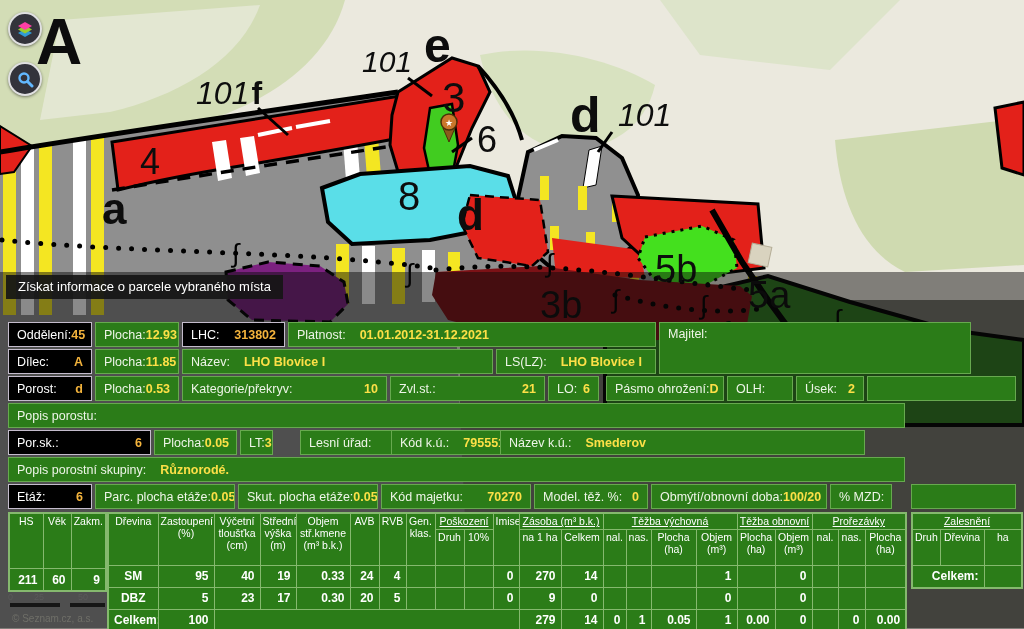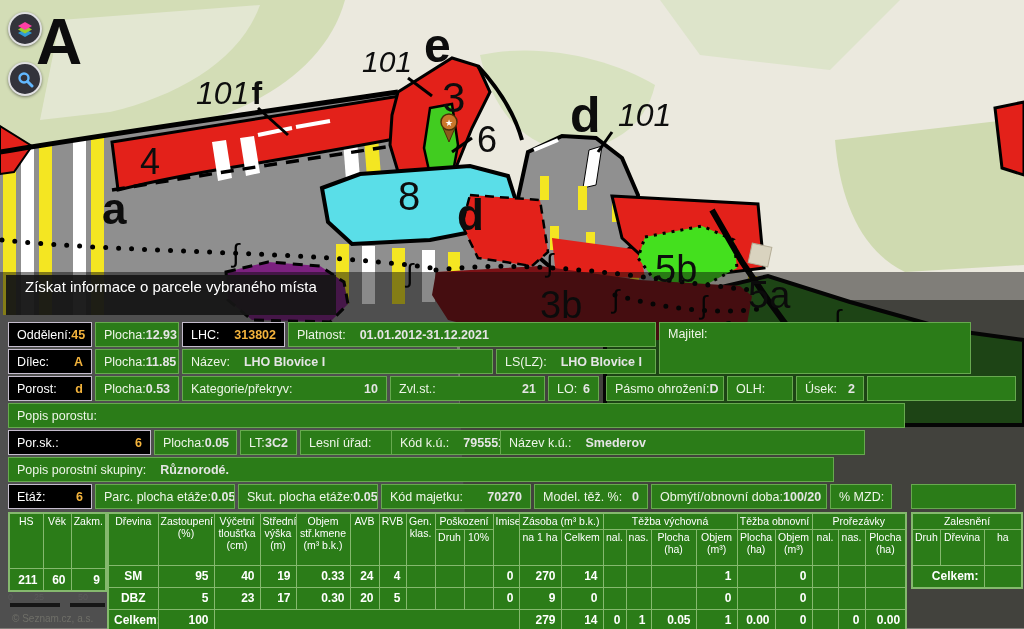--- a/index.html
+++ b/index.html
@@ -4,38 +4,38 @@
 <style>
   html,body{margin:0;padding:0;background:#222;}
   .stage{position:relative;width:1024px;height:629px;overflow:hidden;background:#ebe9de;
          font-family:"Liberation Sans",sans-serif;}
   .stage svg text{font-family:"Liberation Sans",sans-serif;}
   
   .ctl{position:absolute;width:30px;height:30px;border-radius:50%;background:#33333b;
        border:2px solid rgba(255,255,255,.85);box-shadow:0 1px 3px rgba(0,0,0,.45);
        display:flex;align-items:center;justify-content:center;cursor:pointer;}
   
-  .tooltip{position:absolute;left:6px;top:275px;height:40px;line-height:24px;
-           background:rgba(22,22,22,.92);color:#fff;font-size:15px;padding:0 19px;}
+  .tooltip{position:absolute;left:6px;top:275px;height:24px;line-height:24px;
+           background:rgba(22,22,22,.92);color:#fff;font-size:13px;padding:0 12px;}
   
   .ic{position:absolute;height:25px;box-sizing:border-box;display:flex;align-items:center;
       justify-content:space-between;padding:0 8px;background:#2b7c18;border:1px solid #67a94f;
       font-size:12.5px;color:#eef5e8;white-space:nowrap;overflow:hidden;}
-  .ic .vl{font-weight:bold;color:#e5e5e5;}
+  .ic .vl{font-weight:bold;color:#fde047;}
   .ic.gy{background:#000000;border:1px solid #c4bccc;color:#fff;}
   .ic.gy .vl{color:#f3b33c;}
   .ic.adj{justify-content:flex-start;gap:14px;}
   .ic.tall{height:52px;align-items:flex-start;padding-top:4px;}
   
   table.tbl{position:absolute;border-collapse:collapse;table-layout:fixed;background:#2b7c18;
             border:2px solid #85b96e;}
   .tbl th,.tbl td{border:1px solid #85b96e;color:#fff;overflow:hidden;}
   .tbl th{font-weight:normal;font-size:10.5px;line-height:1.15;padding:1px 2px;
           text-align:center;vertical-align:top;}
-  .tbl th.mid{vertical-align:middle;}
+  .tbl th.mid{vertical-align:middle;text-decoration:underline;}
   .tbl td{font-weight:bold;font-size:12px;text-align:right;padding:0 5px;height:21px;}
   .tbl td.c{text-align:center;padding:0 1px;}
   .tbl td.lab{text-align:left;}
   
   .scl{position:absolute;font-size:9px;color:#5a5a5a;}
   .sbar{position:absolute;height:4px;background:#161616;}
   .attr{position:absolute;font-size:10px;color:#6f6f68;text-align:center;}
 </style>
 </head>
 <body>
@@ -272,38 +272,38 @@
     </div>
 
 <div class="ic gy" style="left:8px;top:430px;width:143px">
   <span class="lb">Por.sk.:</span>
   <span class="vl">6</span>
     </div>
 <div class="ic" style="left:154px;top:430px;width:83px">
   <span class="lb">Plocha:</span>
   <span class="vl">0.05</span>
     </div>
-<div class="ic" style="left:240px;top:430px;width:57px">
+<div class="ic" style="left:240px;top:430px;width:33px">
   <span class="lb">LT:</span>
   <span class="vl">3C2</span>
     </div>
 <div class="ic adj" style="left:300px;top:430px;width:97px">
   <span class="lb">Lesní úřad:</span>
   <span class="vl"></span>
     </div>
 <div class="ic adj" style="left:391px;top:430px;width:120px">
   <span class="lb">Kód k.ú.:</span>
   <span class="vl">795551</span>
     </div>
 <div class="ic adj" style="left:500px;top:430px;width:365px">
   <span class="lb">Název k.ú.:</span>
   <span class="vl">Smederov</span>
     </div>
 
-<div class="ic adj" style="left:8px;top:457px;width:826px">
+<div class="ic adj" style="left:8px;top:457px;width:897px">
   <span class="lb">Popis porostní skupiny:</span>
   <span class="vl">Různorodé.</span>
     </div>
 
 <div class="ic gy" style="left:8px;top:484px;width:84px">
   <span class="lb">Etáž:</span>
   <span class="vl">6</span>
     </div>
 <div class="ic" style="left:95px;top:484px;width:140px">
   <span class="lb">Parc. plocha etáže:</span>

